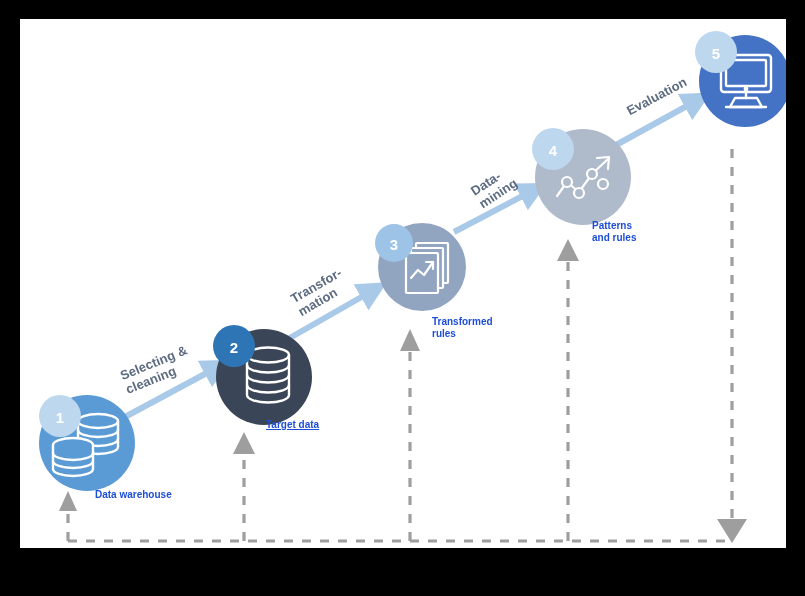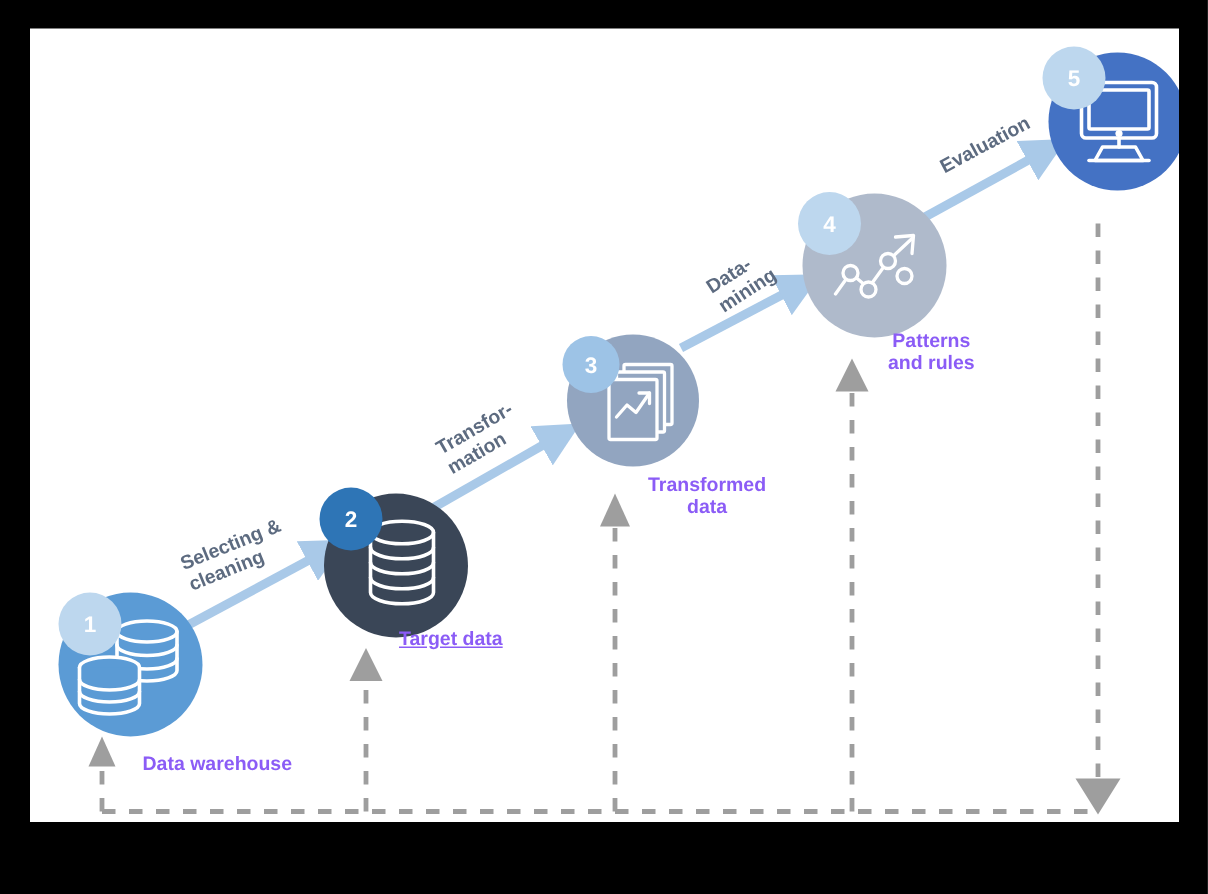--- a/index.html
+++ b/index.html
@@ -2,21 +2,21 @@
 <html><head>
 <meta charset="utf-8">
 <style>
   html,body{margin:0;padding:0;background:#000;}
   body{width:805px;height:596px;overflow:hidden;
        font-family:"Liberation Sans",sans-serif;}
   #frame{position:absolute;left:0;top:0;width:805px;height:596px;background:#000;}
   #canvas{position:absolute;left:20px;top:19px;width:766px;height:529px;background:#fff;overflow:hidden;}
   svg.layer{position:absolute;left:0;top:0;width:766px;height:529px;overflow:visible;}
 
-  .node-label{position:absolute;font-weight:bold;color:#8b5cf6;font-size:13px;line-height:1.15;white-space:pre-line;text-align:center;}
+  .node-label{position:absolute;font-weight:bold;color:#1d4ed8;font-size:10px;line-height:1.15;white-space:pre-line;}
   .arrow-label{position:absolute;color:#5d6b80;font-weight:bold;font-size:13px;line-height:1.18;white-space:pre-line;}
   .badge-num{font-size:15px;font-weight:bold;fill:#ffffff;text-anchor:middle;dominant-baseline:central;}
 </style>
 </head>
 <body>
 
 <div id="frame">
   <div id="canvas">
 
     <svg class="layer" viewBox="0 0 766 529">
@@ -116,24 +116,24 @@
         <path d="M726 73 v6"></path>
         <path d="M710 88 l5 -9 h22 l5 9 z"></path>
         <path d="M706 88 h40"></path>
       </g>
       <circle cx="696" cy="33" r="21" fill="#BDD7EE"></circle>
       <text class="badge-num" x="696" y="34">5</text>
     </svg>
 
     <div class="node-label" style="left:246px;top:400px;text-decoration:underline;">Target data</div>
     <div class="node-label" style="left:412px;top:297px;">Transformed
-data</div>
+rules</div>
     <div class="node-label" style="left:572px;top:201px;">Patterns
 and rules</div>
-    <div class="node-label" style="left:75px;top:483px;">Data warehouse</div>
+    <div class="node-label" style="left:75px;top:470px;">Data warehouse</div>
 
     <div class="arrow-label" style="left:98px;top:350px;transform:rotate(-22deg);transform-origin:left top;">Selecting &amp;
 cleaning</div>
     <div class="arrow-label" style="left:268px;top:274px;transform:rotate(-30deg);transform-origin:left top;">Transfor-
 mation</div>
     <div class="arrow-label" style="left:448px;top:167px;transform:rotate(-33deg);transform-origin:left top;">Data-
 mining</div>
     <div class="arrow-label" style="left:604px;top:86px;transform:rotate(-28deg);transform-origin:left top;">Evaluation</div>
 
   </div>

